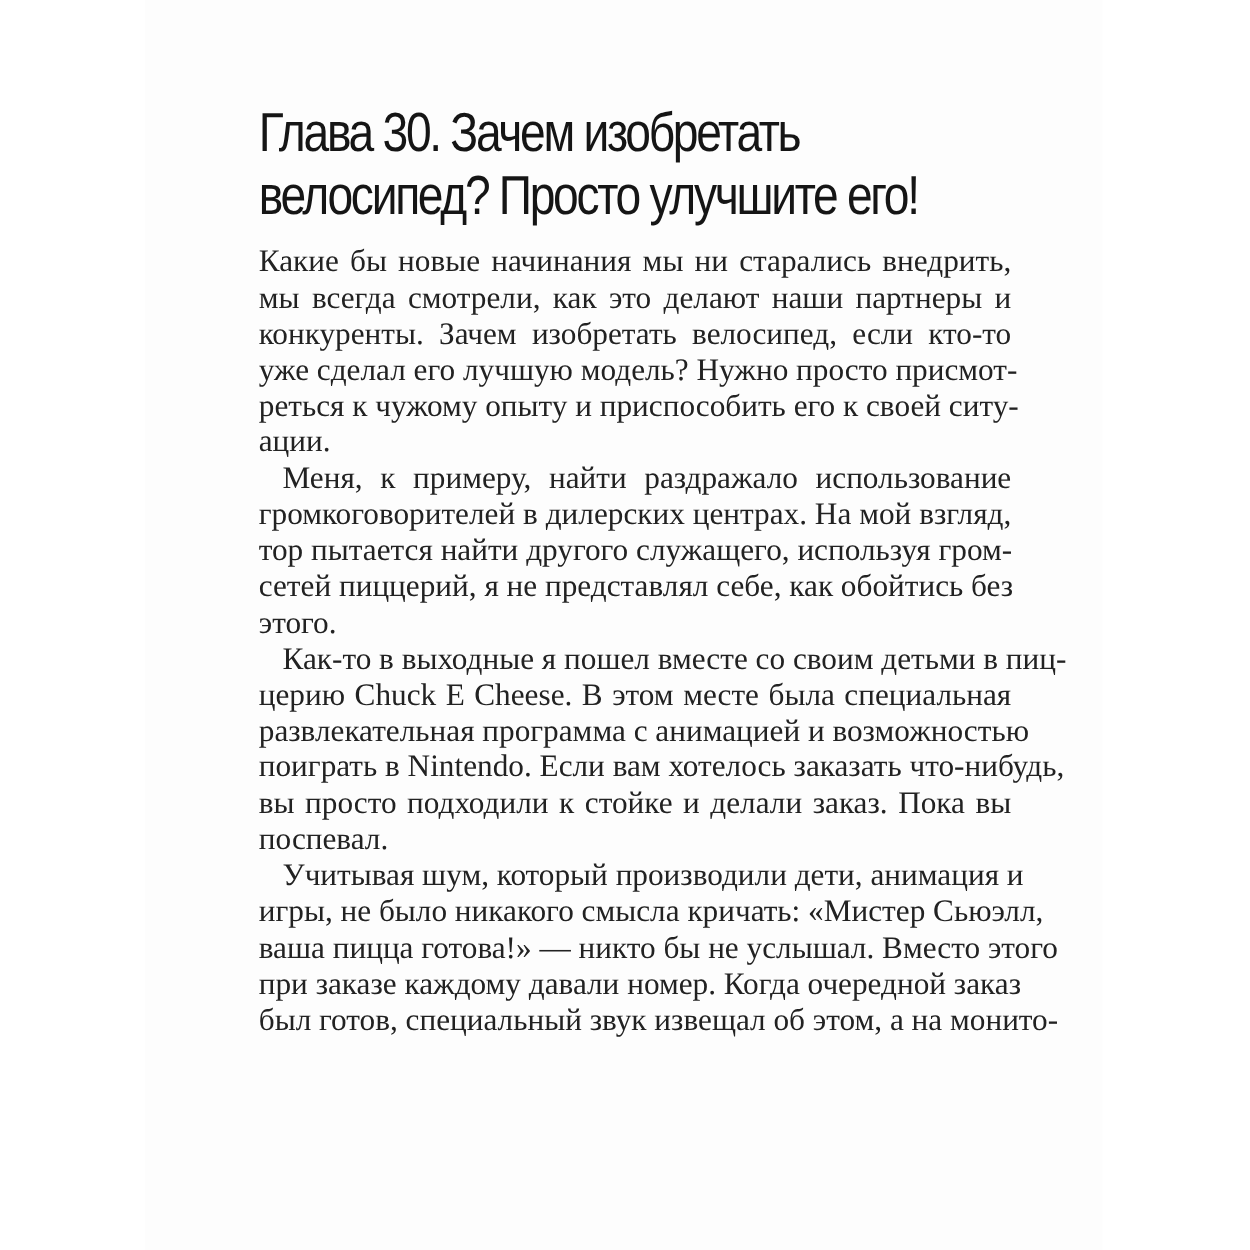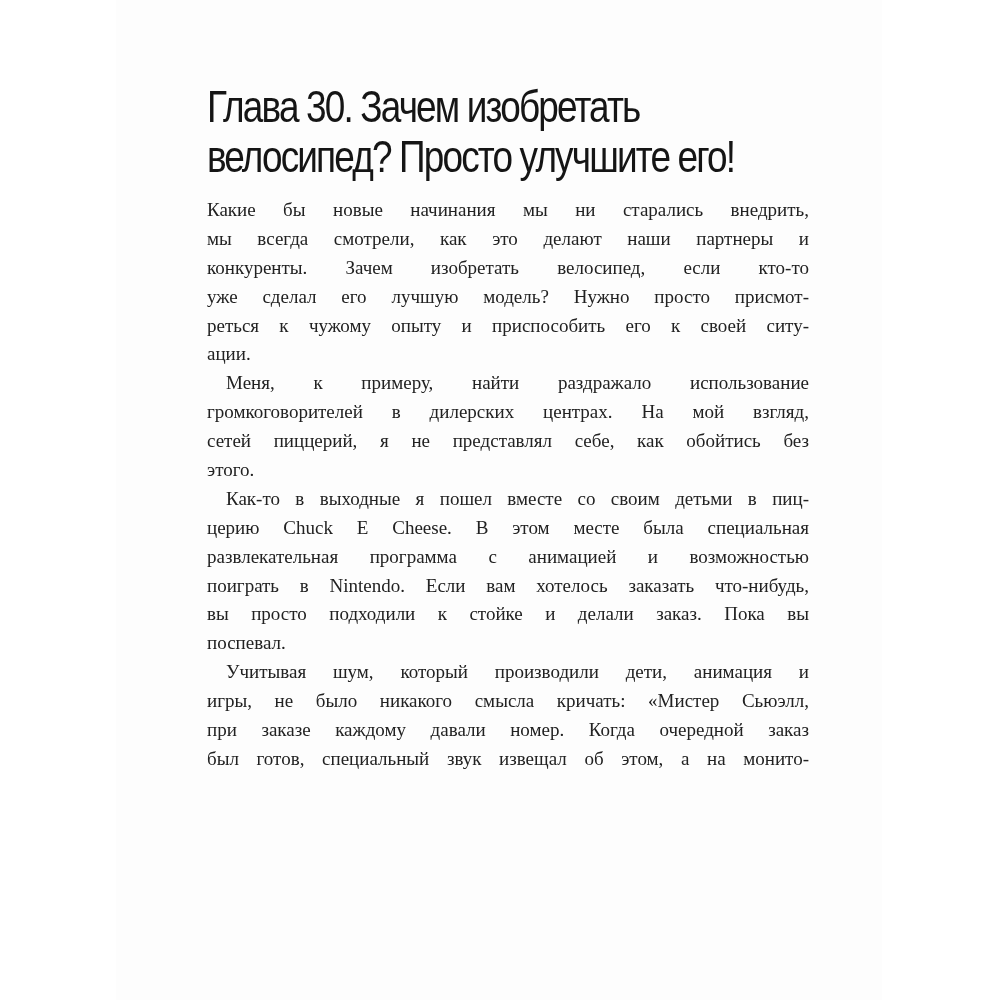--- a/index.html
+++ b/index.html
@@ -32,21 +32,21 @@
       letter-spacing: -2.2px;
       transform: scaleX(0.84);
       transform-origin: left top;
       white-space: nowrap;
       margin: 0 0 14px 0;
       font-weight: normal;
     }
     .title .line { display: block; }
     .body-text {
       font-family: "Liberation Serif", serif;
-      font-size: 19px;
+      font-size: 25px;
       line-height: 28.9px;
       color: #222222;
     }
     .body-text .line {
       display: block;
       text-align: justify;
       text-align-last: justify;
       white-space: nowrap;
       height: 28.9px;
       overflow: visible;
@@ -76,33 +76,35 @@
       <span class="line">мы всегда смотрели, как это делают наши партнеры и</span>
       <span class="line">конкуренты. Зачем изобретать велосипед, если кто-то</span>
       <span class="line">уже сделал его лучшую модель? Нужно просто присмот-</span>
       <span class="line">реться к чужому опыту и приспособить его к своей ситу-</span>
       <span class="line last">ации.</span>
     </div>
 
     <div>
       <span class="line indent">Меня, к примеру, найти раздражало использование</span>
       <span class="line">громкоговорителей в дилерских центрах. На мой взгляд,</span>
+      <span class="line">тор пытается найти другого служащего, используя гром-</span>
       <span class="line">сетей пиццерий, я не представлял себе, как обойтись без</span>
       <span class="line last">этого.</span>
     </div>
 
     <div>
       <span class="line indent">Как-то в выходные я пошел вместе со своим детьми в пиц-</span>
       <span class="line">церию Chuck E Cheese. В этом месте была специальная</span>
       <span class="line">развлекательная программа с анимацией и возможностью</span>
       <span class="line">поиграть в Nintendo. Если вам хотелось заказать что-нибудь,</span>
       <span class="line">вы просто подходили к стойке и делали заказ. Пока вы</span>
       <span class="line last">поспевал.</span>
     </div>
 
     <div>
       <span class="line indent">Учитывая шум, который производили дети, анимация и</span>
       <span class="line">игры, не было никакого смысла кричать: «Мистер Сьюэлл,</span>
+      <span class="line">ваша пицца готова!» — никто бы не услышал. Вместо этого</span>
       <span class="line">при заказе каждому давали номер. Когда очередной заказ</span>
       <span class="line">был готов, специальный звук извещал об этом, а на монито-</span>
     </div>
   </div>
 </div>
 
 </body></html>

